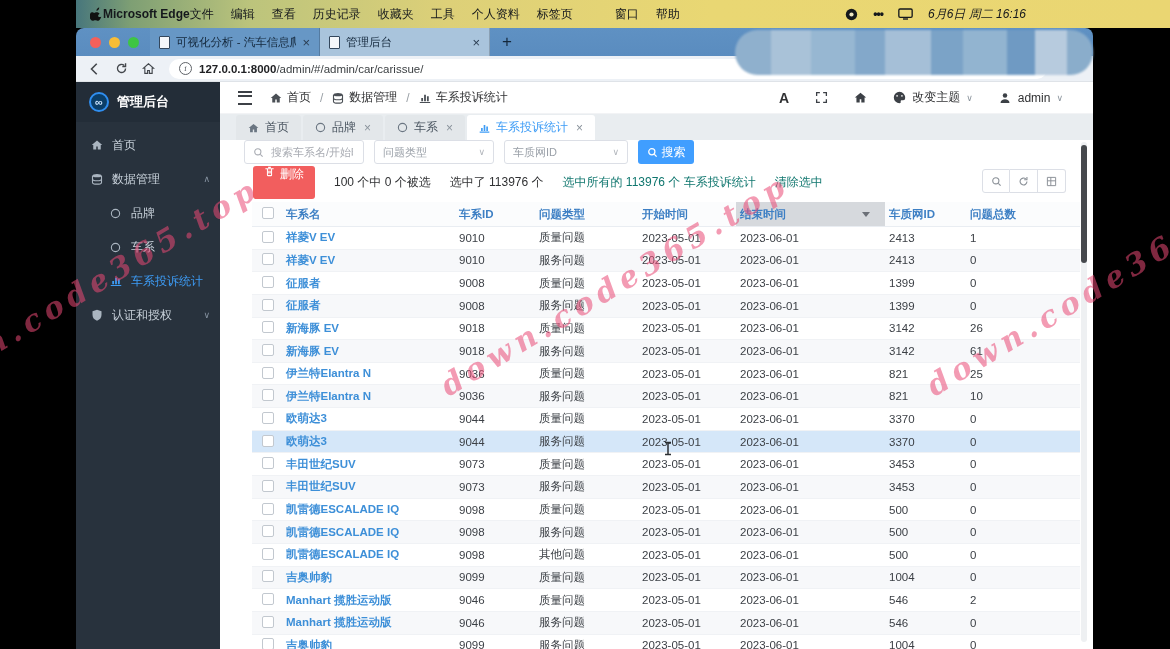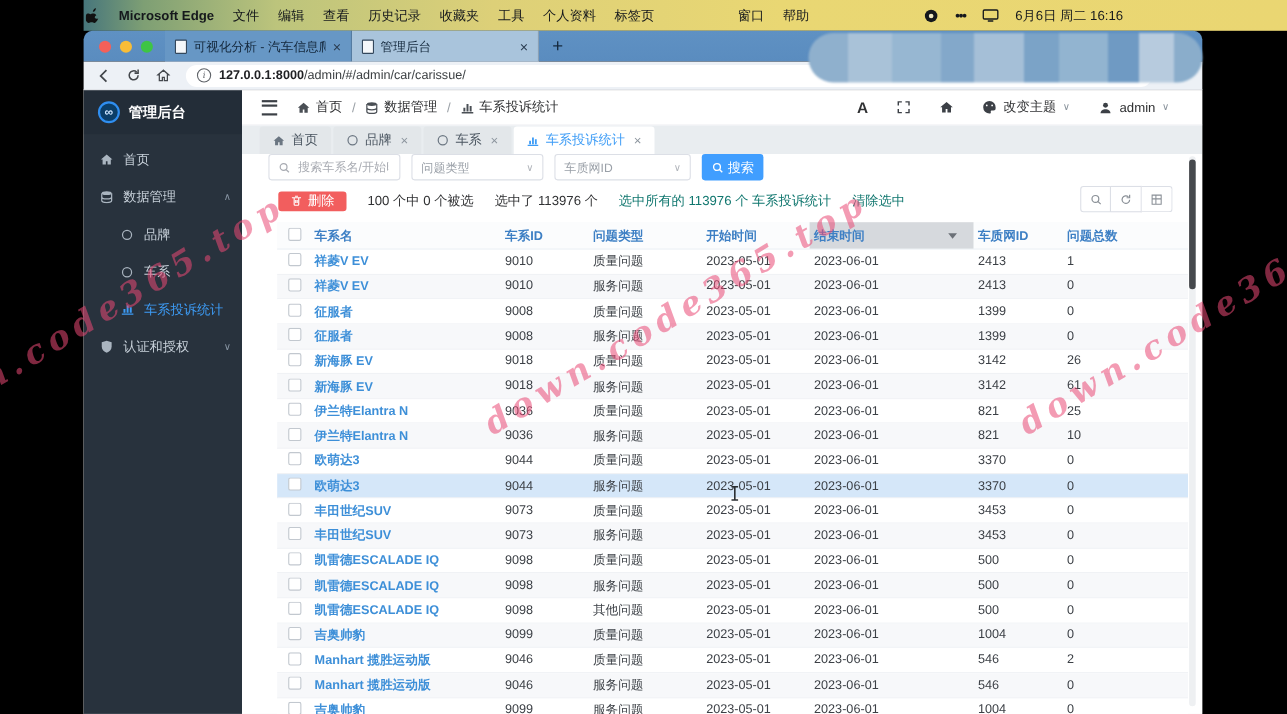--- a/index.html
+++ b/index.html
@@ -3,28 +3,28 @@
 <meta charset="utf-8">
 <style>
   html,body{margin:0;padding:0;background:#000;}
   .canvas{position:relative;width:1170px;height:649px;background:#000;overflow:hidden;
     font-family:"Liberation Sans","DejaVu Sans",sans-serif;-webkit-font-smoothing:antialiased;}
   .nowrap{white-space:nowrap;}
 
   
   .menubar{position:absolute;left:76px;top:0;width:1094px;height:28px;box-sizing:border-box;
     background:linear-gradient(90deg,#47767c 0%,#7e9f74 5%,#bcc47c 16%,#ddd078 34%,#e9d773 58%,#ead672 100%);
-    display:flex;align-items:center;gap:17px;padding:0 2px;font-size:12px;color:#15181c;}
+    display:flex;align-items:center;padding:0 14px;font-size:12px;color:#15181c;}
   .mb-app{font-weight:700;}
   .mb-item{white-space:nowrap;}
   .mb-spacer{width:42px;}
   .mb-right{margin-left:auto;display:flex;align-items:center;gap:15px;}
   .mb-tail{width:130px;}
   .mb-dots{font-weight:700;letter-spacing:-1px;}
-  .mb-clock{white-space:nowrap;}
+  .mb-clock{white-space:nowrap;font-style:italic;}
   .apple{display:inline-flex;width:13px;height:14px;}
 
   
   .tabstrip{position:absolute;left:76px;top:28px;width:1017px;height:28px;
     background:linear-gradient(180deg,#5f91c3,#5a8cbf);display:flex;align-items:center;border-radius:8px 8px 0 0;}
   .traffic{display:flex;gap:8px;padding:0 11px 0 14px;}
   .tl{width:11px;height:11px;border-radius:50%;}
   .tl.red{background:#f4605a;}.tl.yellow{background:#f8bd37;}.tl.green{background:#3ec544;}
   .btabs{display:flex;height:28px;}
   .btab{height:28px;display:flex;align-items:center;gap:6px;padding:0 9px;width:170px;box-sizing:border-box;
@@ -99,21 +99,21 @@
   .f-input input::placeholder{color:#a8abb2;}
   .f-select1{width:120px;}
   .f-select2{width:124px;}
   .f-chev{margin-left:auto;font-size:9px;color:#b0b4ba;}
   .f-ic{display:inline-flex;width:11px;height:11px;color:#a8abb2;flex:none;}
   .f-btn{width:56px;background:#409eff;color:#fff;border:none;border-radius:3px;display:flex;align-items:center;
     justify-content:center;gap:4px;font-size:12px;cursor:pointer;}
   .f-btn .f-ic{color:#fff;}
 
   .actions{position:absolute;left:33px;top:30px;height:25px;display:flex;align-items:center;gap:19px;font-size:12px;color:#303133;}
-  .del-btn{background:#f25e5e;color:#fff;border-radius:3px;height:18px;padding:0 11px;display:flex;align-items:center;
+  .del-btn{background:#f25e5e;color:#fff;border-radius:3px;height:33px;padding:0 11px;display:flex;align-items:flex-start;
     gap:5px;font-size:12px;border:none;}
   .del-ic{display:inline-flex;width:11px;height:11px;}
   .a-link{color:#0f766e;white-space:nowrap;}
   .a-text{white-space:nowrap;text-align:right;}
 
   .icon-btns{position:absolute;right:27px;top:29px;display:flex;height:24px;}
   .ib{width:28px;border:1px solid #dcdfe6;border-left-width:0;display:flex;align-items:center;justify-content:center;
     color:#8a9097;background:#fff;box-sizing:border-box;}
   .ib:first-child{border-left-width:1px;border-radius:3px 0 0 3px;}
   .ib:last-child{border-radius:0 3px 3px 0;}

